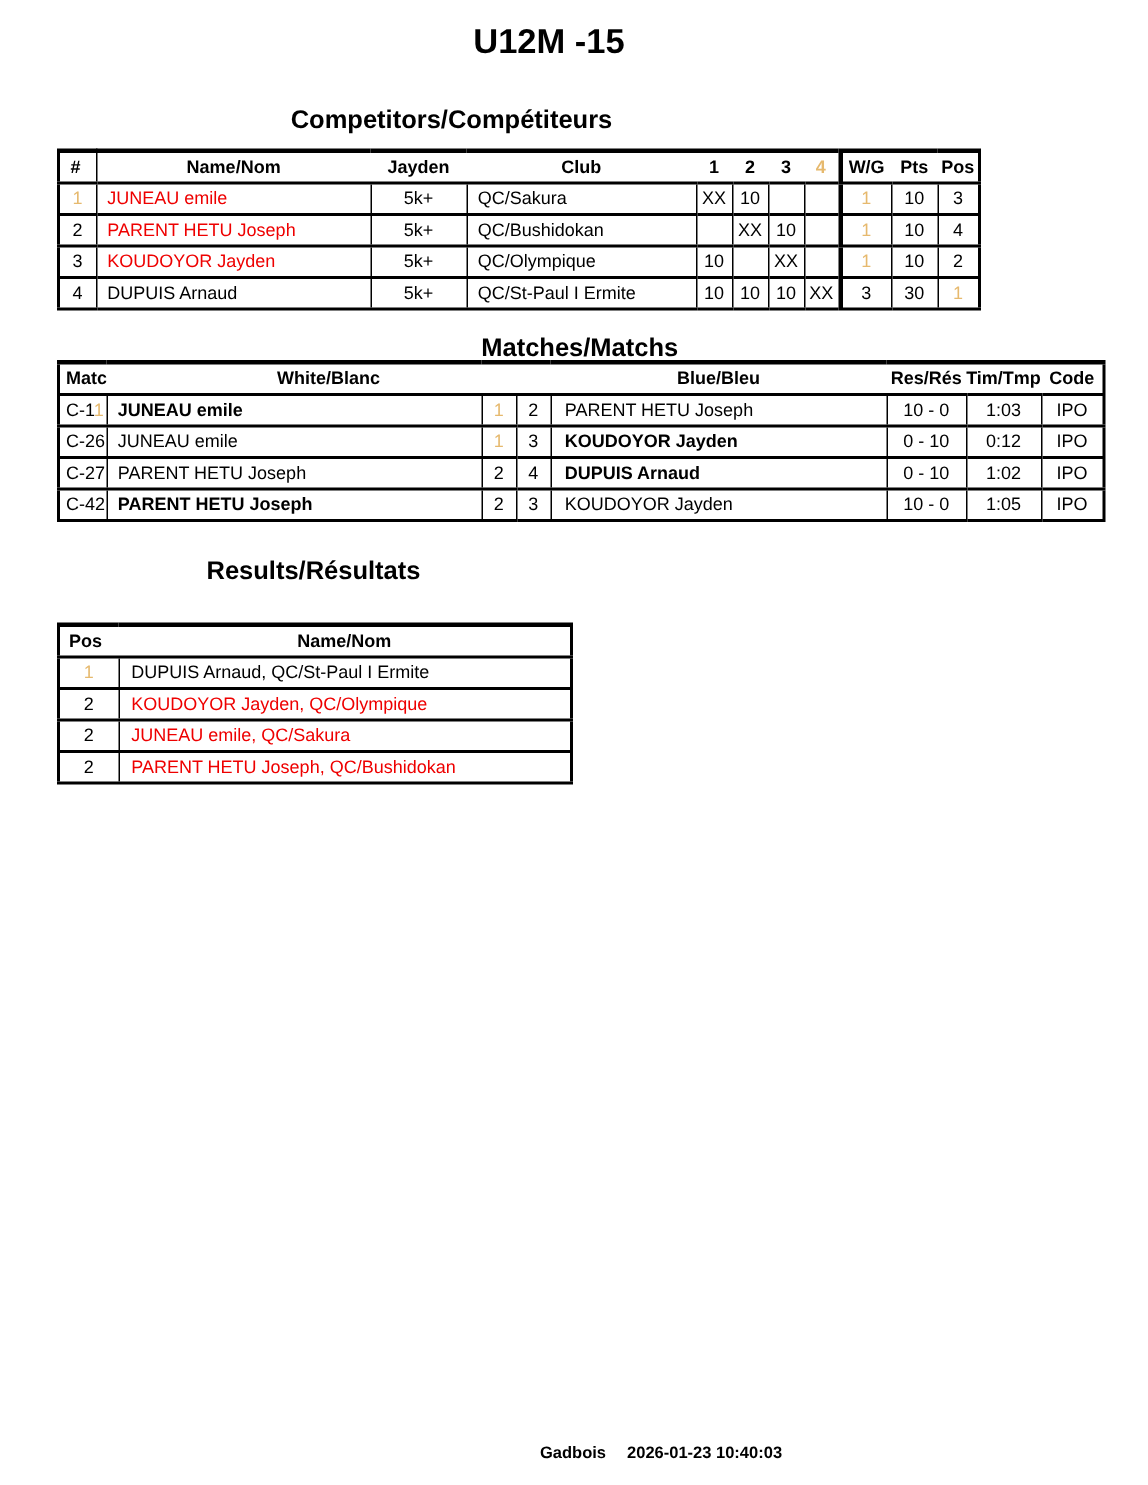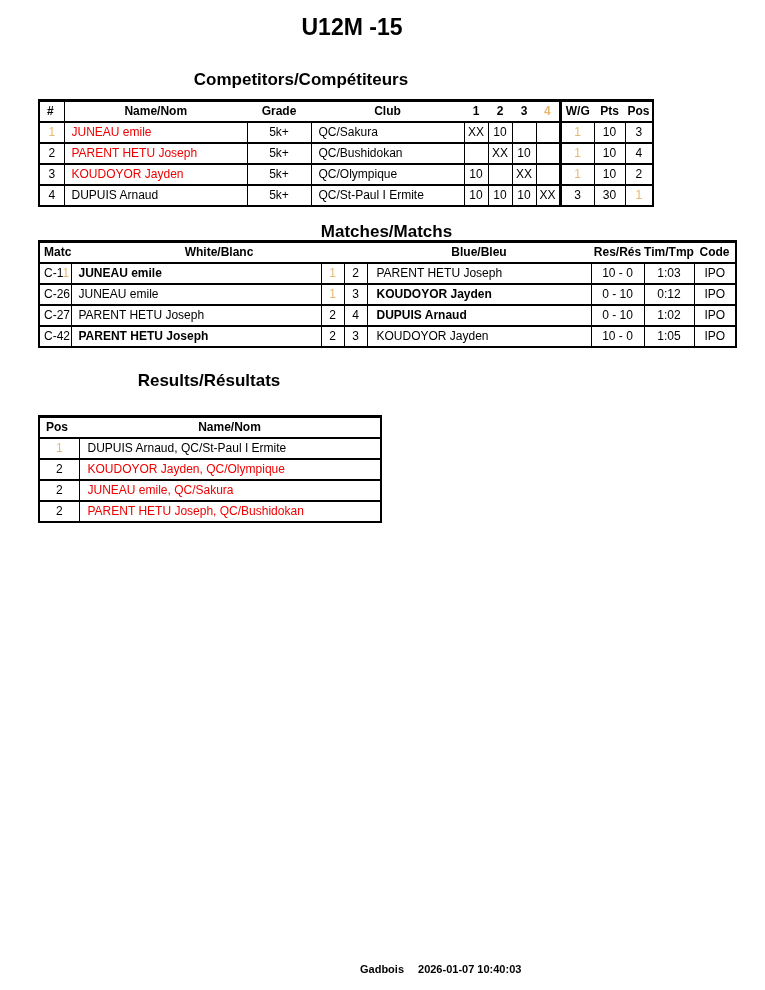--- a/index.html
+++ b/index.html
@@ -4,21 +4,21 @@
 <style>
   html,body { margin:0; padding:0; }
   body {
     width:765px; height:990px; position:relative;
     background:#ffffff; color:#000;
     font-family:"Liberation Sans", sans-serif;
   }
   .abs { position:absolute; }
   #page-title {
     top:14px; left:0; width:704px; text-align:center;
-    font-size:23px; font-weight:bold; letter-spacing:0px;
+    font-size:23px; font-weight:bold; letter-spacing:0px;padding-left:14px;
   }
   .section-heading {
     font-size:17px; font-weight:bold; text-align:center;
   }
   #competitors-heading { top:70px;  left:38px; width:526px; }
   #matches-heading     { top:222px; left:38px; width:697px; }
   #results-heading     { top:371px; left:38px; width:342px; }
 
   table { border-collapse:collapse; table-layout:fixed; }
   .tbl  { border:2px solid #000; border-top:3px solid #000; }
@@ -64,21 +64,21 @@
       <col style="width:24px">
       <col style="width:24px">
     <col style="width:34px">
       <col style="width:31px">
       <col style="width:28px">
   </colgroup>
   <tbody>
       <tr>
     <th class="l vr">#</th>
     <th class="c">Name/Nom</th>
-    <th class="c">Grade</th>
+    <th class="c">Jayden</th>
     <th class="c">Club</th>
     <th class="c">1</th>
     <th class="c">2</th>
     <th class="c">3</th>
     <th class="c hl">4</th>
     <th class="c thick-l">W/G</th>
     <th class="c">Pts</th>
     <th class="c">Pos</th>
   </tr>
   <tr>
@@ -227,14 +227,14 @@
   </tr>
   <tr>
     <td class="c">2</td>
     <td class="l red" style="padding-left:8px">PARENT HETU Joseph, QC/Bushidokan</td>
   </tr>
 </tbody>
   </table>
 
 <div class="abs footer" id="footer-left">Repentigny - 10-11 Jan 2026</div>
 <div class="abs footer" id="footer-right">
-  <span>Gadbois</span><span class="ts">2026-01-07 10:40:03</span>
+  <span>Gadbois</span><span class="ts">2026-01-23 10:40:03</span>
 </div>
 
 </body></html>

